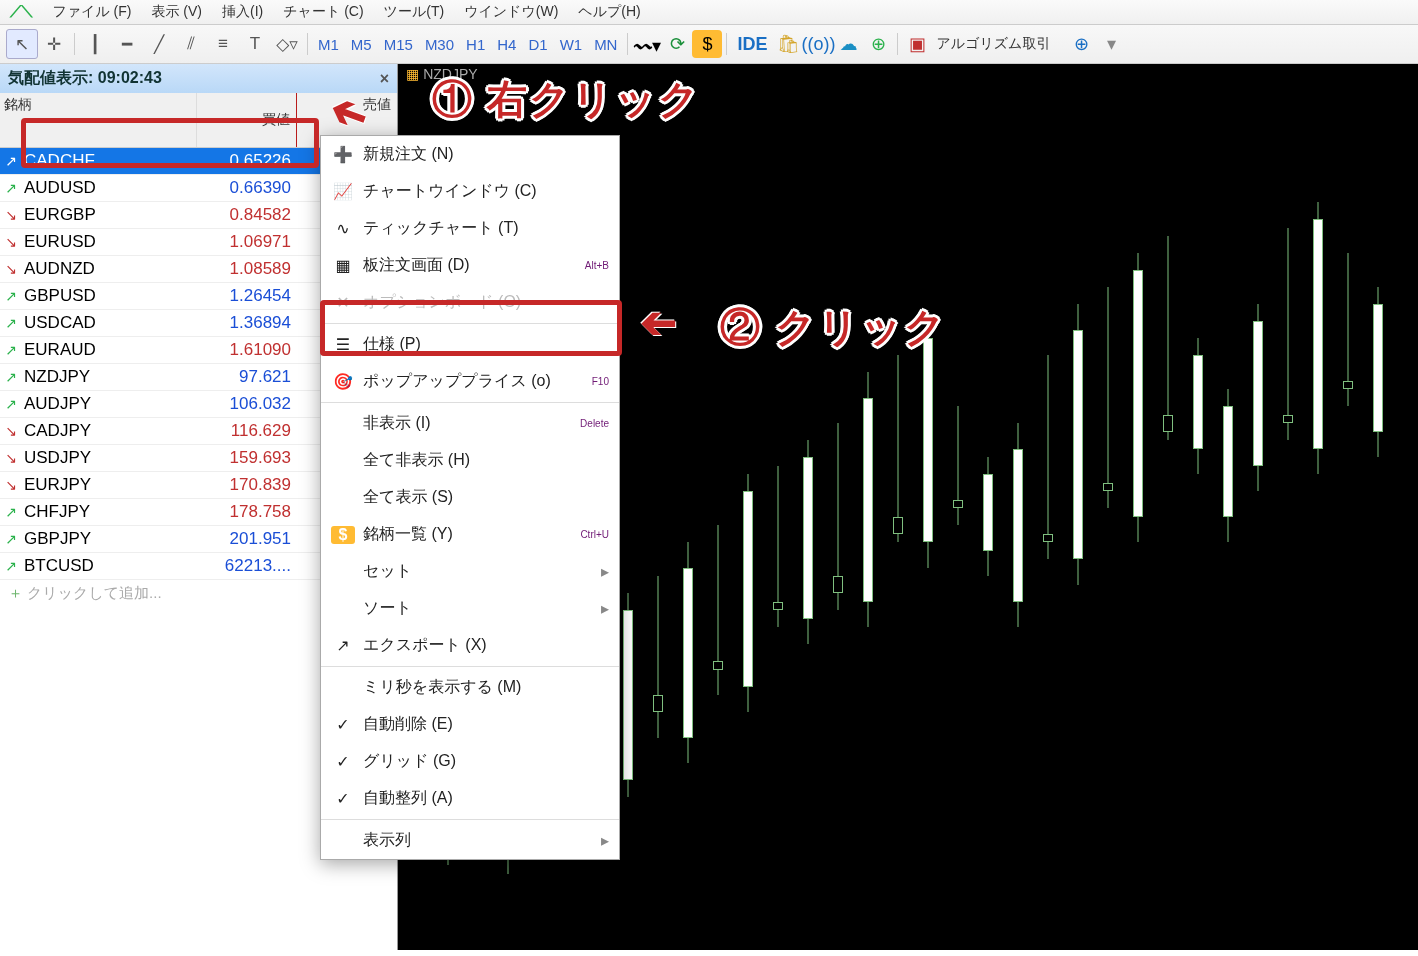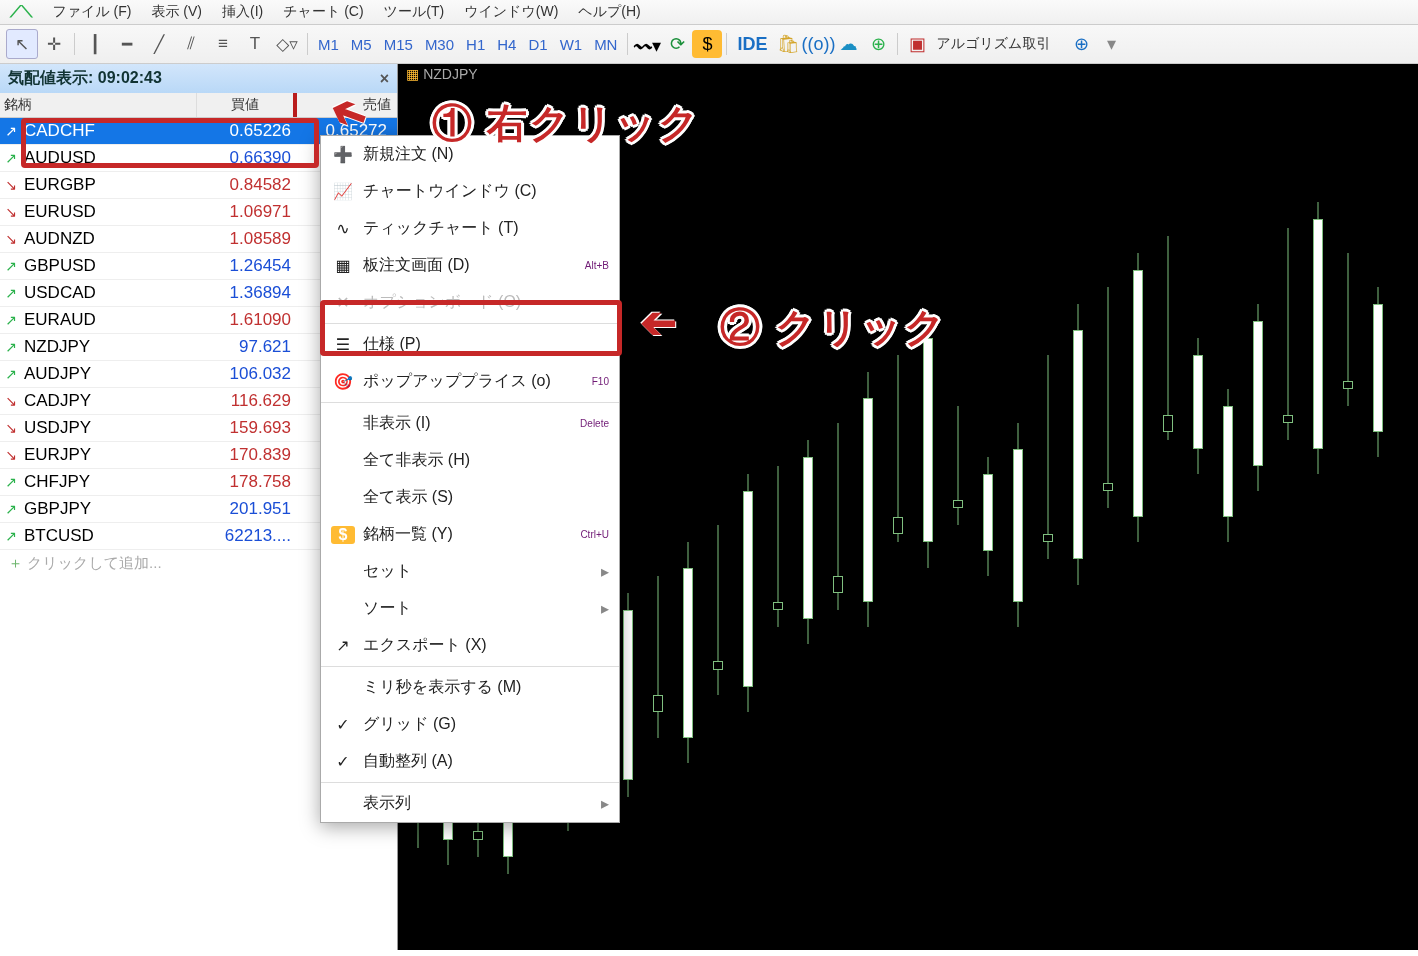--- a/index.html
+++ b/index.html
@@ -12,21 +12,21 @@
 .toolbar .tbtn.active { border: 1px solid #aac; background: #e2eaff; }
 .toolbar .tfbtn { padding: 3px 6px; font-size: 15px; color: #3366cc; cursor: pointer; font-weight: 500; }
 .toolbar .sep { width: 1px; height: 22px; background: #ccc; margin: 0 4px; }
 .toolbar .iconb { width: 30px; height: 28px; display: flex; align-items: center; justify-content: center; font-size: 18px; cursor: pointer; }
 .main { display: flex; height: calc(100% - 70px); }
 .marketwatch { width: 398px; border-right: 1px solid #999; background: #fff; display: flex; flex-direction: column; position: relative; }
 .mw-title { background: linear-gradient(#d2e6fb,#b9d8f7); padding: 4px 8px; font-weight: bold; color: #133; display: flex; justify-content: space-between; align-items: center; font-size: 16px; }
 .mw-close { cursor: pointer; color: #555; }
 .mw-header { display: flex; background: #f0f0f0; border-bottom: 1px solid #ccc; font-size: 14px; color: #333; }
 .mw-header .col1 { flex: 1; padding: 3px 4px; border-right: 1px solid #ddd; }
-.mw-header .col2 { width: 100px; text-align: center; padding: 3px 6px; border-right: 4px solid #b91c1c; }
+.mw-header .col2 { width: 100px; text-align: right; padding: 18px 6px; border-right: 1px solid #b91c1c; }
 .mw-header .col3 { width: 100px; text-align: right; padding: 3px 6px; }
 .mw-row { display: flex; border-bottom: 1px solid #eee; font-size: 17px; padding: 3px 0; align-items: center; }
 .mw-row.selected { background: #1476e6; color: #fff; }
 .mw-row .arrow { width: 22px; text-align: center; font-size: 14px; }
 .mw-row .sym { flex: 1; padding-left: 2px; }
 .mw-row .bid { width: 100px; text-align: right; padding-right: 6px; }
 .mw-row .ask { width: 100px; text-align: right; padding-right: 10px; }
 .arrow.up { color: #2bb24c; }
 .arrow.down { color: #c03030; }
 .price.up { color: #1a4ed6; }
@@ -425,34 +425,38 @@
       <span class="cicon">↗</span>
       <span class="clabel">エクスポート (X)</span>
     </div>
     <div class="ctxsep"></div>
     <div class="ctxitem">
       <span class="cicon"></span>
       <span class="clabel">ミリ秒を表示する (M)</span>
     </div>
     <div class="ctxitem">
       <span class="cicon check"></span>
+      <span class="clabel">自動削除 (E)</span>
+    </div>
+    <div class="ctxitem">
+      <span class="cicon check"></span>
       <span class="clabel">グリッド (G)</span>
     </div>
     <div class="ctxitem">
       <span class="cicon check"></span>
       <span class="clabel">自動整列 (A)</span>
     </div>
     <div class="ctxsep"></div>
     <div class="ctxitem">
       <span class="cicon"></span>
       <span class="clabel">表示列</span>
       <span class="carrow">▸</span>
     </div>
   </div>
 
 <div class="highlight-box" style="top:118px;left:21px;width:298px;height:50px"></div>
 <div class="highlight-box" style="top:300px;left:320px;width:302px;height:56px"></div>
 
-<div class="annotation" style="top:96px;left:432px">① 右クリック</div>
+<div class="annotation" style="top:72px;left:432px">① 右クリック</div>
 <div class="arrow-annot" style="top:90px;left:330px;transform:rotate(200deg)">➔</div>
 
 <div class="annotation" style="top:300px;left:720px">② クリック</div>
 <div class="arrow-annot" style="top:300px;left:640px;transform:rotate(180deg)">➔</div>
 
 </body></html>

